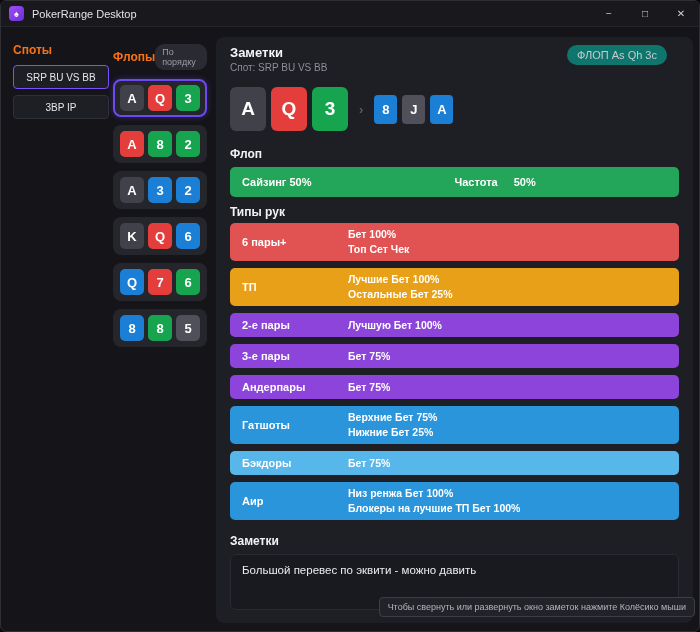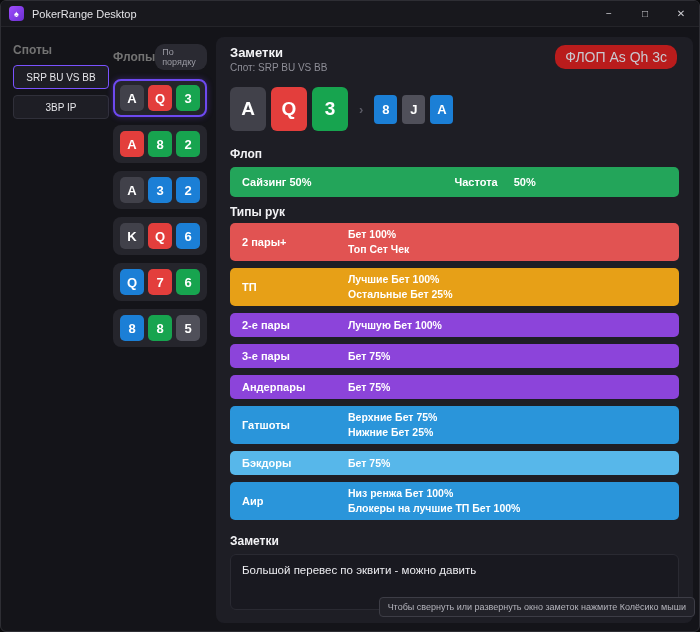--- a/index.html
+++ b/index.html
@@ -14,21 +14,21 @@
               border-bottom: 1px solid #242429; padding-left: 8px; }
   .app-icon { width: 15px; height: 15px; border-radius: 4px; flex: 0 0 15px;
               background: linear-gradient(135deg, #a04dff, #6a2fd0);
               display: flex; align-items: center; justify-content: center;
               font-size: 9px; color: #fff; }
   .title { margin-left: 8px; font-size: 11px; color: #e3e3e7; }
   .win-controls { margin-left: auto; display: flex; height: 100%; }
   .win-btn { width: 36px; height: 100%; display: flex; align-items: center;
              justify-content: center; color: #cfcfd4; font-size: 10px; cursor: default; }
 
-  .section-h { font-size: 12px; font-weight: bold; color: #737373; }
+  .section-h { font-size: 12px; font-weight: bold; color: #f97316; }
 
   
   .spots { position: absolute; left: 12px; top: 42px; width: 96px; }
   .spot-btn { margin-top: 8px; height: 24px; border-radius: 4px; background: #1e1e25;
               border: 1px solid #30303a; color: #e6e6ea; font-size: 10px;
               display: flex; align-items: center; justify-content: center; }
   .spot-btn.selected { border: 1.5px solid #7a52ff; }
   .spot-btn + .spot-btn { margin-top: 6px; }
 
   
@@ -44,22 +44,22 @@
   .mini-card { width: 24px; height: 26px; border-radius: 5px; display: flex;
                align-items: center; justify-content: center; color: #fff;
                font-weight: bold; font-size: 13px; }
 
   
   .panel { position: absolute; left: 215px; top: 36px; width: 477px; height: 586px;
            background: #1e1e25; border-radius: 8px; padding: 8px 14px; overflow: hidden; }
   .panel-header { position: relative; }
   .panel-title { font-size: 13px; font-weight: bold; color: #f5f5f7; line-height: 15px; }
   .spot-line { margin-top: 2px; font-size: 10px; color: #8d8d96; line-height: 12px; }
-  .flop-badge { position: absolute; right: 2px; top: 0; background: #b91c1c;
-                border-radius: 10px; padding: 4px 10px; font-size: 14px; color: #c9c9d0; }
+  .flop-badge { position: absolute; right: 12px; top: 0; background: #0f766e;
+                border-radius: 10px; padding: 4px 10px; font-size: 11px; color: #c9c9d0; }
 
   .board { margin-top: 13px; display: flex; align-items: center; gap: 5px; }
   .big-card { width: 36px; height: 44px; border-radius: 6px; font-size: 19px;
               font-weight: bold; color: #fff; display: flex; align-items: center;
               justify-content: center; }
   .board-sep { margin: 0 6px; color: #5c5c66; font-size: 13px; font-weight: bold; }
   .small-card { width: 23px; height: 29px; border-radius: 4px; font-size: 13px;
                 font-weight: bold; color: #fff; display: flex; align-items: center;
                 justify-content: center; }
 
@@ -180,21 +180,21 @@
         <span class="sz-label">Частота</span>
         <span class="sz-val">50%</span>
       </div>
     </div>
 
     <div class="sec-label lbl-hands">Типы рук</div>
 
     <div class="hbars">
 
       <div class="hbar" style="background: rgb(225, 83, 82);">
-        <span class="hbar-label">2 пары+</span>
+        <span class="hbar-label">6 пары+</span>
         <div class="hbar-lines">
           <div>Бет 100%</div>
           <div>Топ Сет Чек</div>
         </div>
       </div>
 
       <div class="hbar" style="background: rgb(231, 160, 23);">
         <span class="hbar-label">ТП</span>
         <div class="hbar-lines">
           <div>Лучшие Бет 100%</div>

